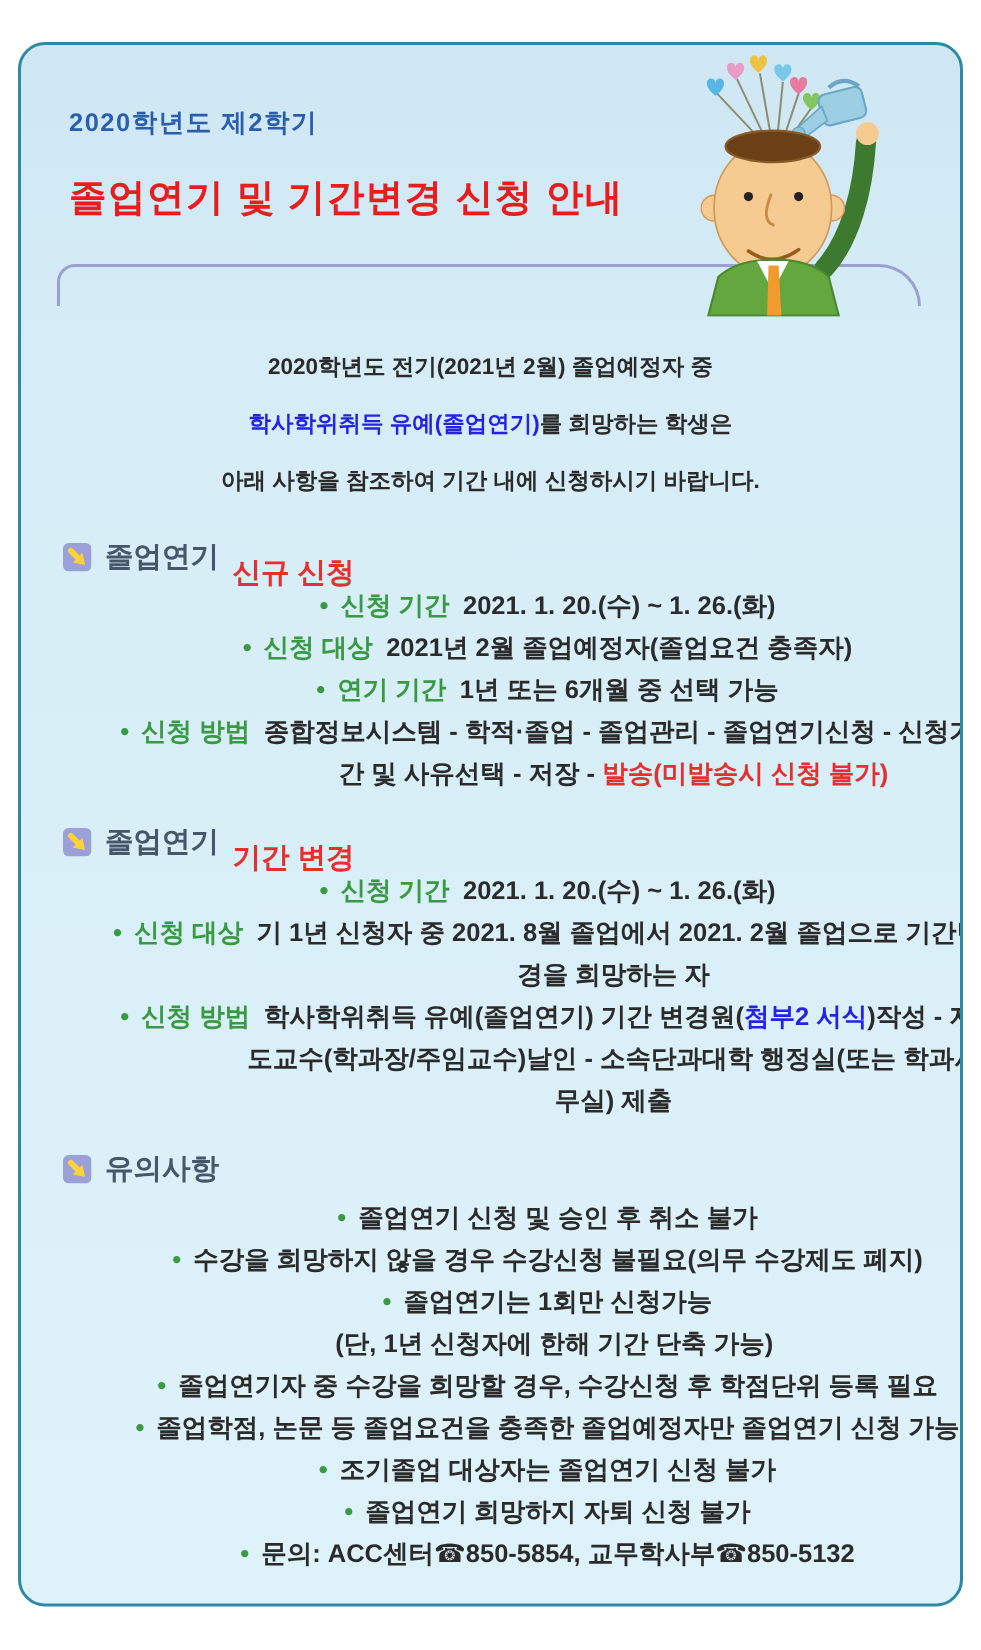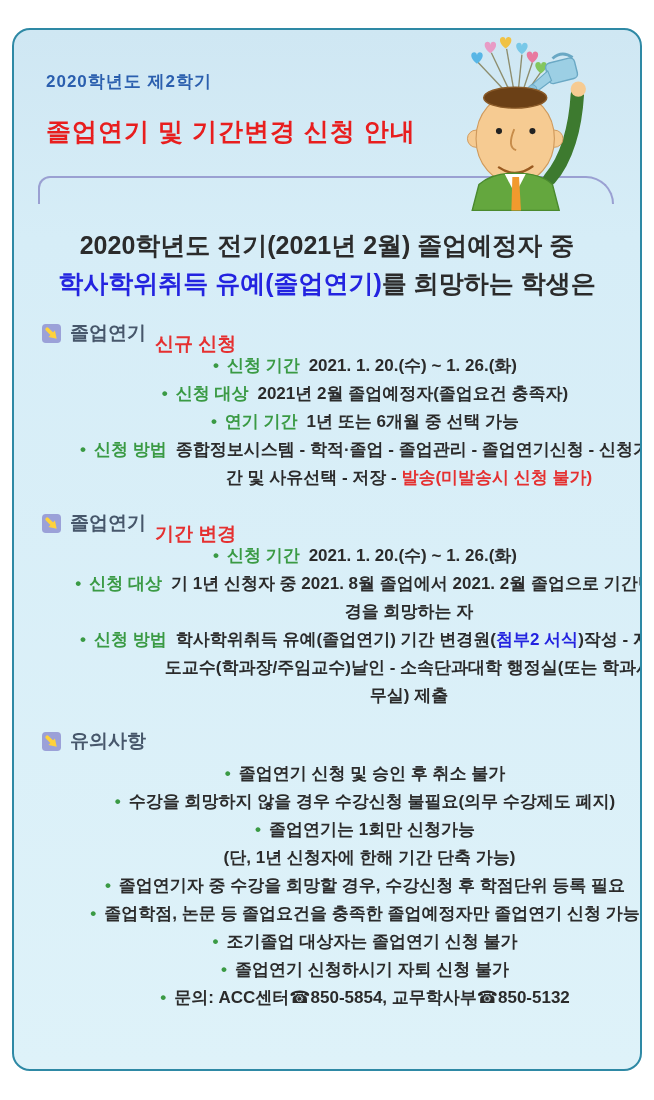--- a/index.html
+++ b/index.html
@@ -34,21 +34,21 @@
     border-bottom:none;
     border-top-left-radius:12px; border-top-right-radius:28px;
   }
   .mascot {
     position:absolute; top:3px; right:34px; width:172px; height:178px;
     pointer-events:none;
   }
   
   .intro {
     margin-top:22px; text-align:center;
-    font-size:25px; line-height:38px; color:var(--body_text,#2b2b2b);
+    font-size:15px; line-height:38px; color:var(--body_text,#2b2b2b);
   }
   .intro .hl { color:var(--highlight_blue,#2323e0); }
   
   .sec { margin:16px 0 0 28px;text-align:center; }
   .sec-title {
     display:flex; align-items:center; gap:9px;
     font-size:19px; height:30px; color:var(--section_slate,#47576b);
   }
   .sec-title .t-red { color:var(--alert_red,#e53030);margin-top:21px; }
   .arrow-badge {
@@ -128,20 +128,21 @@
     <g>
       <path d="M40,185 L47,158 Q60,146 85,146 Q112,146 124,158 L131,185 Z" fill="#64a73e" stroke="#4a8a2e" stroke-width="1.5"></path>
       <polygon points="74,147 96,147 85,168" fill="#ffffff"></polygon>
       <polygon points="82,150 89,150 91,185 81,185" fill="#f29a2e"></polygon>
     </g>
   </svg>
 
   <div class="intro">
     <div><span>2020학년도 전기(2021년 2월) 졸업예정자 중</span></div>
     <div><span class="hl">학사학위취득 유예(졸업연기)</span><span>를 희망하는 학생은</span></div>
+    <div><span>아래 사항을 참조하여 기간 내에 신청하시기 바랍니다.</span></div>
   </div>
 
   <div class="sec">
     <div class="sec-title">
       <svg class="arrow-badge" viewBox="0 0 20 20">
           <rect width="20" height="20" rx="4" fill="var(--badge_bg,#9ba1d8)"></rect>
           <line x1="5.5" y1="5.5" x2="11.5" y2="11.5" stroke="var(--badge_arrow,#ffd23a)" stroke-width="4" stroke-linecap="round"></line>
           <polygon points="15.5,15.5 6.8,13.6 13.6,6.8" fill="var(--badge_arrow,#ffd23a)"></polygon>
         </svg>
       <span>졸업연기</span>
@@ -182,18 +183,18 @@
       <span>유의사항</span>
     </div>
     <ul class="bullets">
       <li class="plain"><span class="dot">•</span><span>졸업연기 신청 및 승인 후 취소 불가</span></li>
       <li class="plain"><span class="dot">•</span><span>수강을 희망하지 않을 경우 수강신청 불필요(의무 수강제도 폐지)</span></li>
       <li class="plain"><span class="dot">•</span><span>졸업연기는 1회만 신청가능</span></li>
       <li class="subnote"><span>(단, 1년 신청자에 한해 기간 단축 가능)</span></li>
       <li class="plain"><span class="dot">•</span><span>졸업연기자 중 수강을 희망할 경우, 수강신청 후 학점단위 등록 필요</span></li>
       <li class="plain"><span class="dot">•</span><span>졸업학점, 논문 등 졸업요건을 충족한 졸업예정자만 졸업연기 신청 가능</span></li>
       <li class="plain"><span class="dot">•</span><span>조기졸업 대상자는 졸업연기 신청 불가</span></li>
-      <li class="plain"><span class="dot">•</span><span>졸업연기 신청하시기 자퇴 신청 불가</span></li>
+      <li class="plain"><span class="dot">•</span><span>졸업연기 희망하지 자퇴 신청 불가</span></li>
       <li class="plain"><span class="dot">•</span><span>문의: ACC센터☎850-5854, 교무학사부☎850-5132</span></li>
     </ul>
   </div>
 
 </div>
 
 </body></html>

